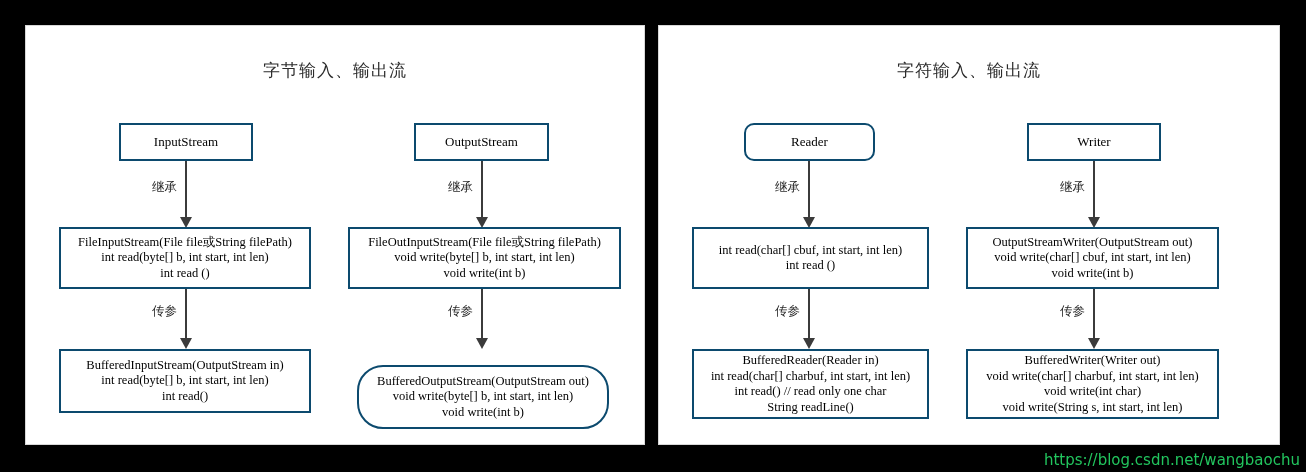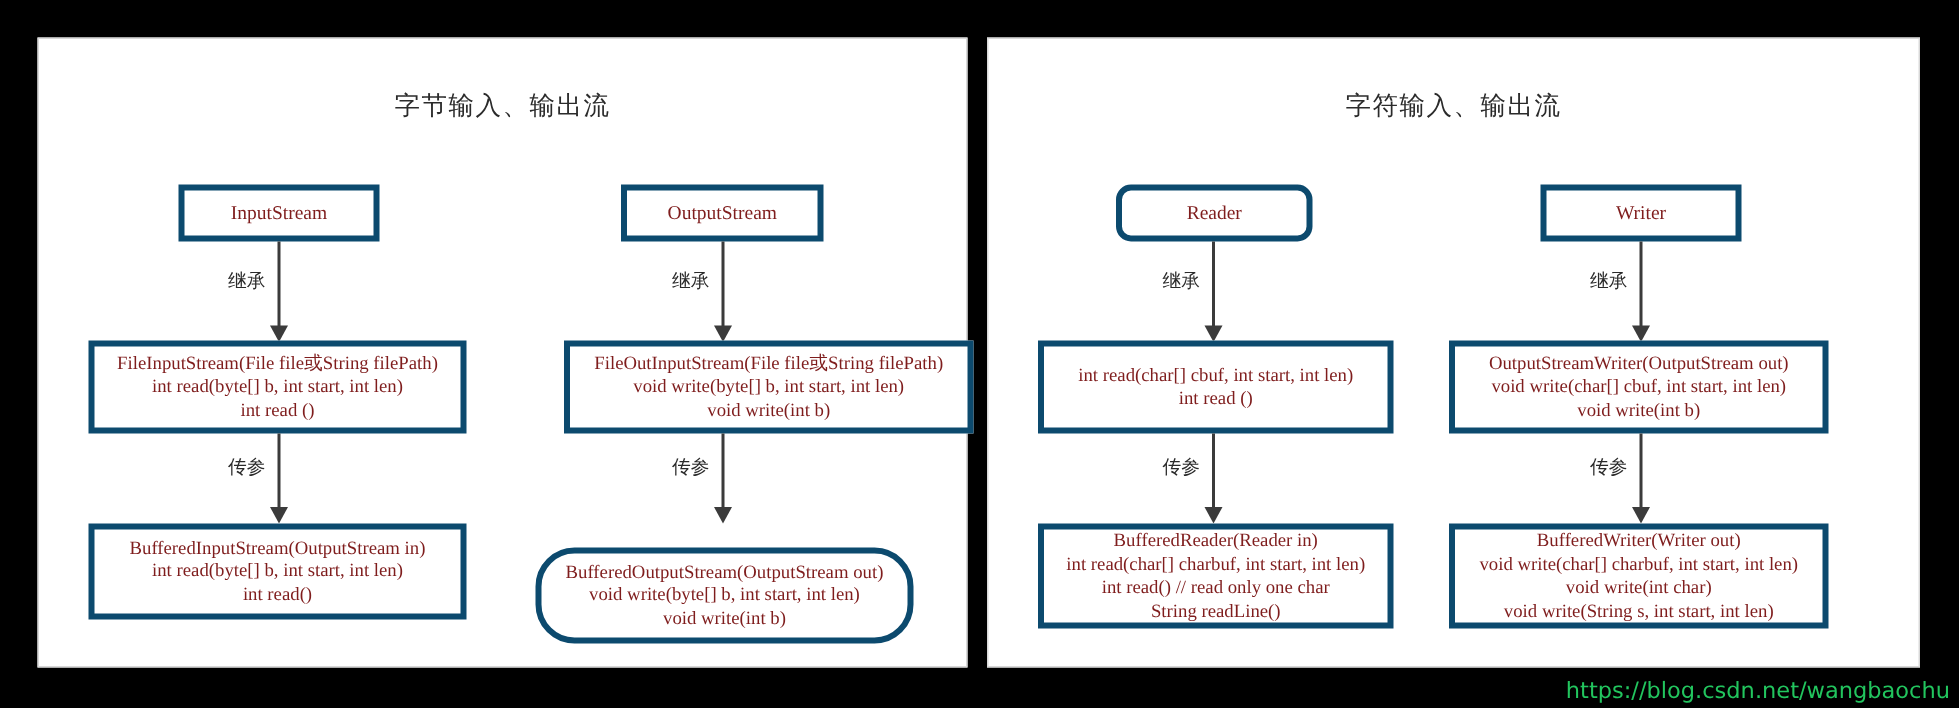--- a/index.html
+++ b/index.html
@@ -40,23 +40,23 @@
     font-size: 17px;
     font-family: "DejaVu Serif", "Liberation Serif", serif;
     letter-spacing: 1px;
     white-space: nowrap;
   }
 
   
   .node {
     position: absolute;
     box-sizing: border-box;
-    border: 4px solid #0c4a6e;
+    border: 2px solid #0c4a6e;
     background: #ffffff;
-    color: #7f1d1d;
+    color: #000000;
     display: flex;
     flex-direction: column;
     align-items: center;
     justify-content: center;
     text-align: center;
     font-size: 12.5px;
     line-height: 15.5px;
     padding: 2px 4px;
   }
   .node .line { white-space: nowrap; display: block; }
@@ -126,21 +126,21 @@
       <span class="line">int read()</span>
     </div>
 
     <div class="node root" style="left:388px; top:97px; width:135px; height:38px;">
       <span class="line">OutputStream</span>
     </div>
     <div class="conn" style="left:455px; top:135px; height:60px;"></div>
     <div class="arrowhead" style="left:450px; top:191px;"></div>
     <div class="conn-label" style="left:397px; top:153px; width:50px;">继承</div>
 
-    <div class="node" style="left:322px; top:201px; width:273px; height:62px;margin-left:28px;">
+    <div class="node" style="left:322px; top:201px; width:273px; height:62px;">
       <span class="line">FileOutInputStream(File file或String filePath)</span>
       <span class="line">void write(byte[] b, int start, int len)</span>
       <span class="line">void write(int b)</span>
     </div>
     <div class="conn" style="left:455px; top:263px; height:52px;"></div>
     <div class="arrowhead" style="left:450px; top:312px;"></div>
     <div class="conn-label" style="left:397px; top:277px; width:50px;">传参</div>
 
     <div class="node" style="left:331px; top:339px; width:252px; height:64px;border-radius:26px;">
       <span class="line">BufferedOutputStream(OutputStream out)</span>

